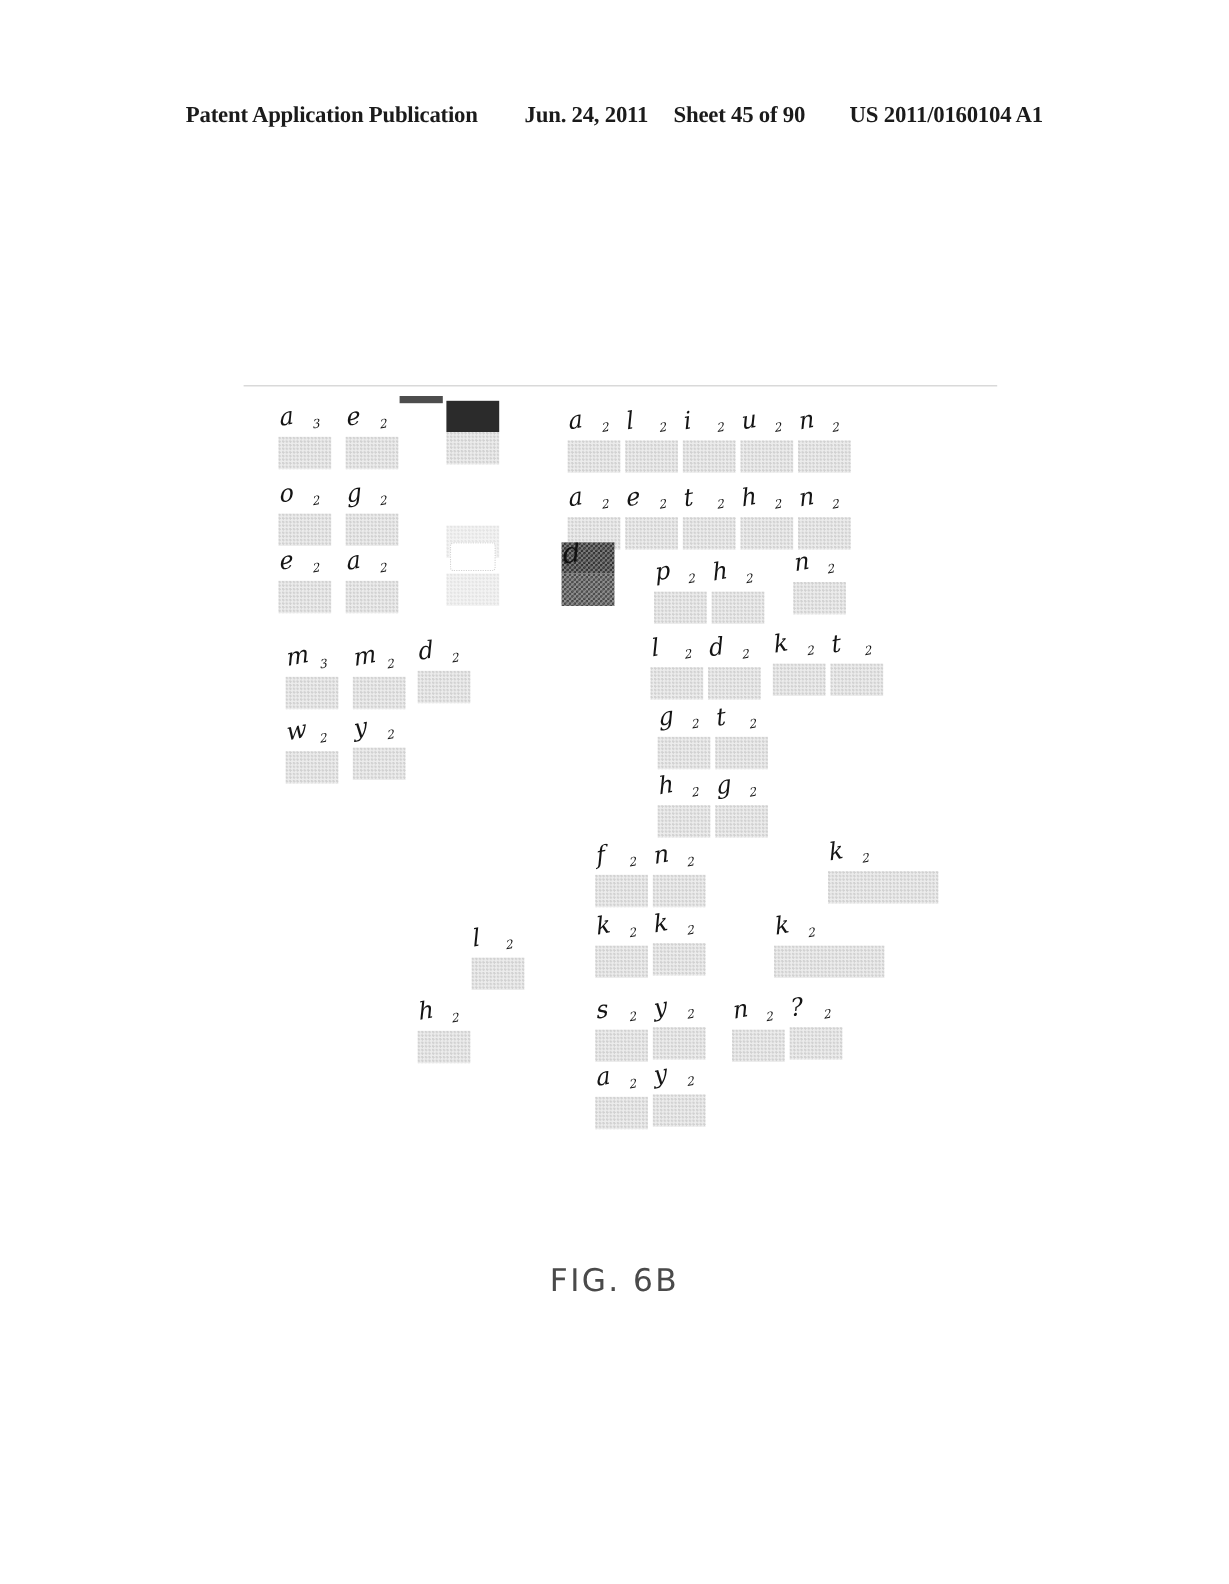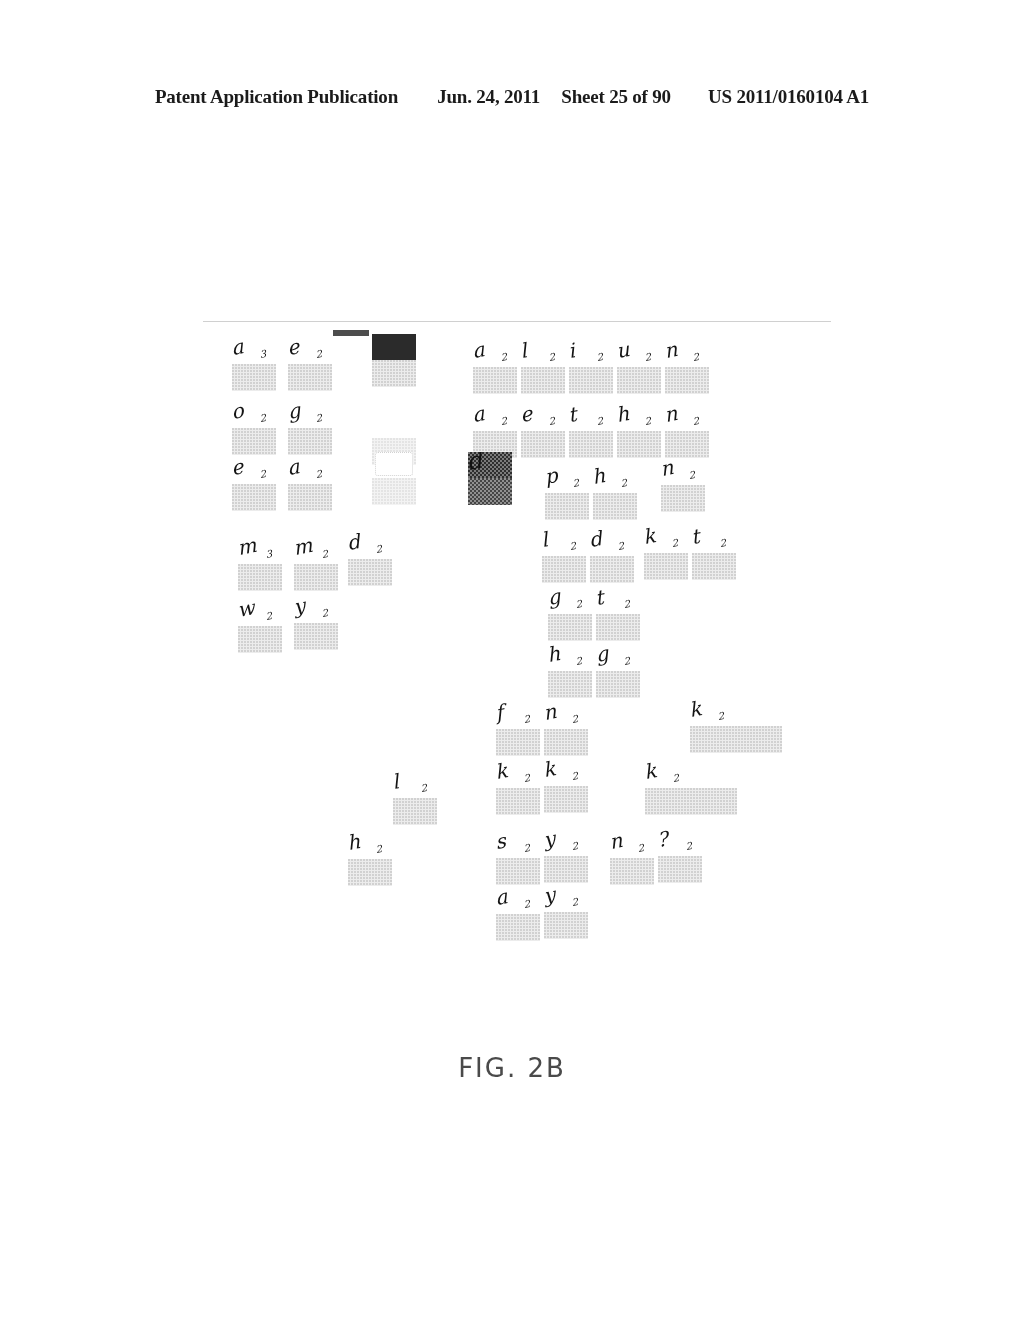--- a/index.html
+++ b/index.html
@@ -161,21 +161,21 @@
   }
 </style>
 </head>
 <body>
 
 <div class="page-header">
   <span class="seg">Patent Application Publication</span>
   <span class="hdr-gap-a"></span>
   <span class="seg">Jun. 24, 2011</span>
   <span class="hdr-gap-b"></span>
-  <span class="seg">Sheet 25 of 90</span>
+  <span class="seg">Sheet 45 of 90</span>
   <span class="hdr-gap-c"></span>
   <span class="seg">US 2011/0160104 A1</span>
 </div>
 
 <div class="figure">
   <div class="hrule"></div>
   <div class="smudge"></div>
   <div id="cell-layer">
       <div class="cell" style="left: 232px; top: 338px;">
         <div class="glyph-box">
@@ -519,13 +519,13 @@
       <div class="cell" style="left: 544px; top: 886px;">
         <div class="glyph-box">
           <span class="glyph">y</span>
           <span class="glyph" style="left: 30px; top: 4px; font-size: 10px;">2</span>
         </div>
         <div class="strip"></div>
       </div>
     </div>
 </div>
 
-<div class="fig-caption">FIG. 2B</div>
+<div class="fig-caption">FIG. 6B</div>
 
 </body></html>

